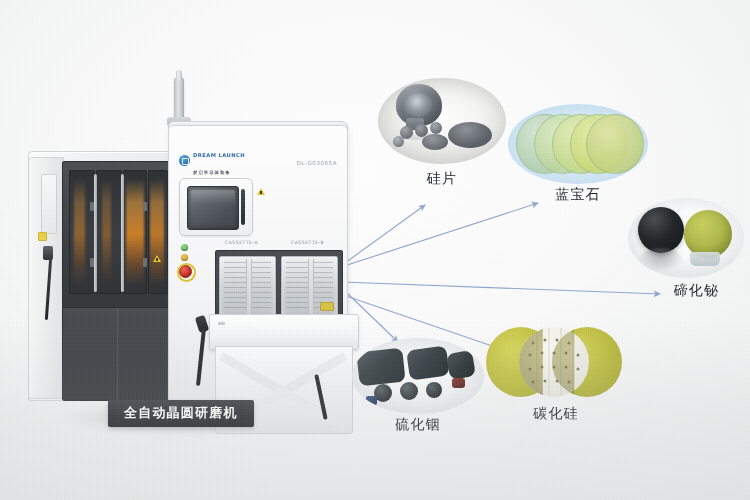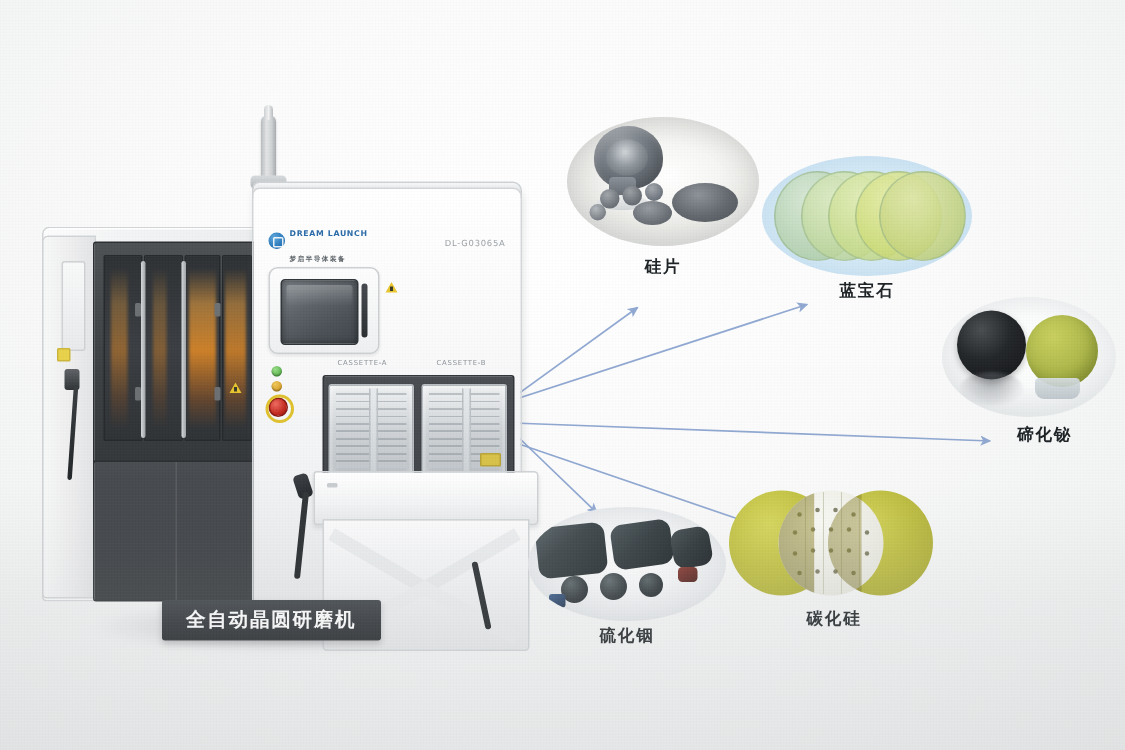--- a/index.html
+++ b/index.html
@@ -310,21 +310,21 @@
   
   .sample { position:absolute; }
   .sample .oval {
     position:relative;
     border-radius: 50%;
     overflow: hidden;
   }
   .sample .cap {
     position:absolute; left:50%; transform: translateX(-50%);
     white-space: nowrap;
-    font-size: 11px; font-weight: 700; color:#1d2225; letter-spacing: 1.2px;
+    font-size: 14px; font-weight: 400; color:#1d2225; letter-spacing: 1.2px;
   }
 
   
   #s-silicon { left: 378px; top: 78px; width: 128px; height: 90px; }
   #s-silicon .oval {
     width: 128px; height: 86px;
     background: radial-gradient(ellipse 70px 44px at 52% 46%, #ffffff 0%, #f6f6f4 50%, #e9e9e6 78%, #dfe0de 100%);
     box-shadow: inset 0 0 14px rgba(190,192,190,.5);
   }
   .w-disc { position:absolute; border-radius:50%; }

